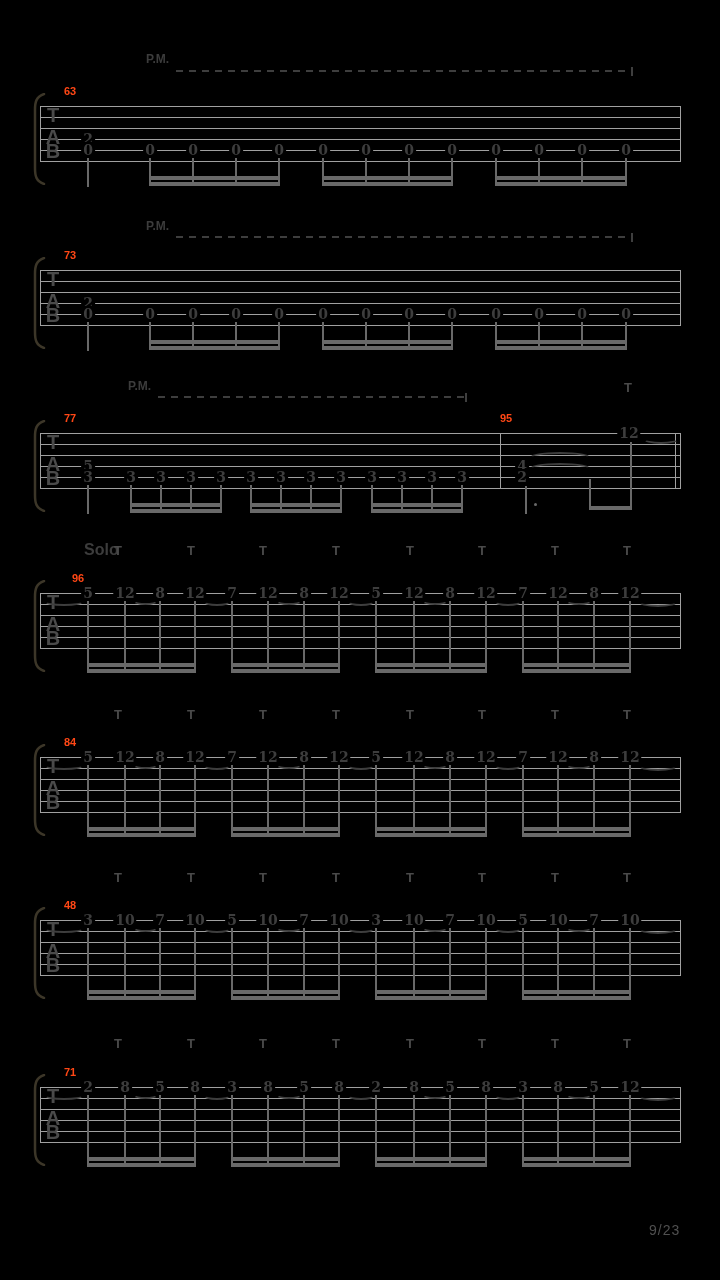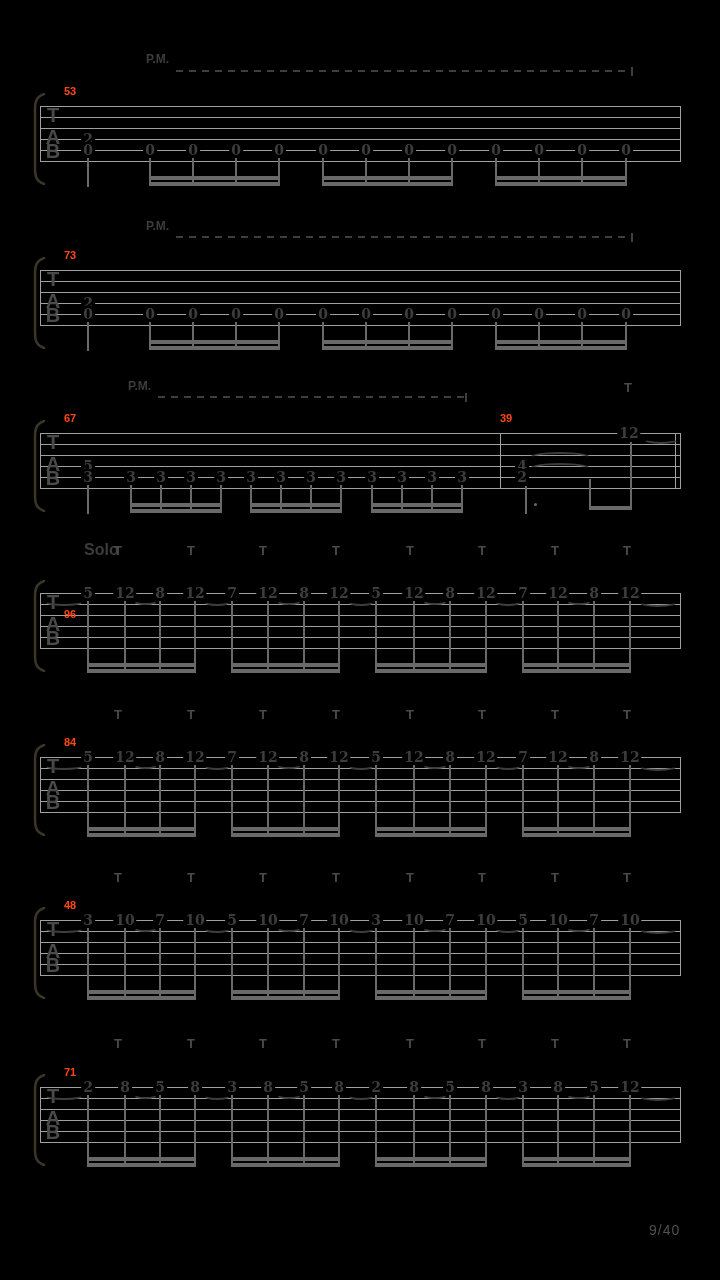--- a/index.html
+++ b/index.html
@@ -22,36 +22,36 @@
   .arc-down{border:2px solid transparent;border-bottom:2px solid var(--slur);border-radius:50%;box-sizing:border-box;z-index:3;}
   .arc-up{border:2px solid transparent;border-top:2px solid var(--slur);border-radius:50%;box-sizing:border-box;z-index:3;}
   .dot{width:3px;height:3px;border-radius:50%;background:var(--beam);z-index:3;}
   .page-ind{position:absolute;left:649px;top:1222px;font:14px "Liberation Sans",sans-serif;
             color:var(--page);letter-spacing:1px;z-index:6;}
 </style>
 </head>
 <body>
 
 <div id="stage">
-  <div class="page-ind">9/40</div>
+  <div class="page-ind">9/23</div>
 <svg viewBox="0 0 16 92" width="16" height="92" style="position: absolute; left: 31px; top: 93px; z-index: 2;">
       <path d="M13,1 C5,4 4,9 4,17 L4,75 C4,83 5,88 13,91" fill="none" stroke="#3c3628" stroke-width="2.5" stroke-linecap="round"></path>
     </svg>
     <div class="abs staff-line" style="left: 40px; top: 106px; width: 640px;"></div>
     <div class="abs staff-line" style="left: 40px; top: 117px; width: 640px;"></div>
     <div class="abs staff-line" style="left: 40px; top: 128px; width: 640px;"></div>
     <div class="abs staff-line" style="left: 40px; top: 139px; width: 640px;"></div>
     <div class="abs staff-line" style="left: 40px; top: 150px; width: 640px;"></div>
     <div class="abs staff-line" style="left: 40px; top: 161px; width: 640px;"></div>
     <div class="abs barline" style="left: 40px; top: 106px; height: 56px;"></div>
     <div class="abs barline" style="left: 680px; top: 106px; height: 56px;"></div>
     <div class="abs clef" style="left: 42px; top: 106px;">T</div>
     <div class="abs clef" style="left: 42px; top: 128px;">A</div>
     <div class="abs clef" style="left: 42px; top: 142px;">B</div>
-    <div class="abs mlabel" style="left: 64px; top: 85px;">53</div>
+    <div class="abs mlabel" style="left: 64px; top: 85px;">63</div>
     <div class="abs pm-text" style="left: 146px; top: 52px;">P.M.</div>
     <div class="abs pm-dash" style="left: 176px; top: 70px; width: 454px;"></div>
     <div class="abs pm-tick" style="left: 631px; top: 67px;"></div>
     <div class="abs beam" style="left: 149px; top: 176px; width: 131px;"></div>
     <div class="abs beam" style="left: 149px; top: 182px; width: 131px;"></div>
     <div class="abs stem" style="left: 149px; top: 156px; height: 30px;"></div>
     <div class="abs stem" style="left: 192px; top: 156px; height: 30px;"></div>
     <div class="abs stem" style="left: 235px; top: 156px; height: 30px;"></div>
     <div class="abs stem" style="left: 278px; top: 156px; height: 30px;"></div>
     <div class="abs beam" style="left: 322px; top: 176px; width: 131px;"></div>
@@ -141,22 +141,22 @@
     <div class="abs staff-line" style="left: 40px; top: 466px; width: 640px;"></div>
     <div class="abs staff-line" style="left: 40px; top: 477px; width: 640px;"></div>
     <div class="abs staff-line" style="left: 40px; top: 488px; width: 640px;"></div>
     <div class="abs barline" style="left: 40px; top: 433px; height: 56px;"></div>
     <div class="abs barline" style="left: 500px; top: 433px; height: 56px;"></div>
     <div class="abs barline" style="left: 675px; top: 433px; height: 56px;"></div>
     <div class="abs barline" style="left: 680px; top: 433px; height: 56px;"></div>
     <div class="abs clef" style="left: 42px; top: 433px;">T</div>
     <div class="abs clef" style="left: 42px; top: 455px;">A</div>
     <div class="abs clef" style="left: 42px; top: 469px;">B</div>
-    <div class="abs mlabel" style="left: 64px; top: 412px;">67</div>
-    <div class="abs mlabel" style="left: 500px; top: 412px;">39</div>
+    <div class="abs mlabel" style="left: 64px; top: 412px;">77</div>
+    <div class="abs mlabel" style="left: 500px; top: 412px;">95</div>
     <div class="abs pm-text" style="left: 128px; top: 379px;">P.M.</div>
     <div class="abs pm-dash" style="left: 158px; top: 396px; width: 306px;"></div>
     <div class="abs pm-tick" style="left: 465px; top: 393px;"></div>
     <div class="abs tap" style="left: 620px; top: 380px;">T</div>
     <div class="abs beam" style="left: 130px; top: 503px; width: 92px;"></div>
     <div class="abs beam" style="left: 130px; top: 509px; width: 92px;"></div>
     <div class="abs stem" style="left: 130px; top: 483px; height: 30px;"></div>
     <div class="abs stem" style="left: 160px; top: 483px; height: 30px;"></div>
     <div class="abs stem" style="left: 190px; top: 483px; height: 30px;"></div>
     <div class="abs stem" style="left: 220px; top: 483px; height: 30px;"></div>
@@ -205,21 +205,21 @@
     <div class="abs staff-line" style="left: 40px; top: 604px; width: 640px;"></div>
     <div class="abs staff-line" style="left: 40px; top: 615px; width: 640px;"></div>
     <div class="abs staff-line" style="left: 40px; top: 626px; width: 640px;"></div>
     <div class="abs staff-line" style="left: 40px; top: 637px; width: 640px;"></div>
     <div class="abs staff-line" style="left: 40px; top: 648px; width: 640px;"></div>
     <div class="abs barline" style="left: 40px; top: 593px; height: 56px;"></div>
     <div class="abs barline" style="left: 680px; top: 593px; height: 56px;"></div>
     <div class="abs clef" style="left: 42px; top: 593px;">T</div>
     <div class="abs clef" style="left: 42px; top: 615px;">A</div>
     <div class="abs clef" style="left: 42px; top: 629px;">B</div>
-    <div class="abs mlabel" style="left: 64px; top: 572px; margin-top: 36px;">96</div>
+    <div class="abs mlabel" style="left: 72px; top: 572px;">96</div>
     <div class="abs solo" style="left: 84px; top: 541px;">Solo</div>
     <div class="abs tap" style="left: 110px; top: 543px;">T</div>
     <div class="abs tap" style="left: 183px; top: 543px;">T</div>
     <div class="abs tap" style="left: 255px; top: 543px;">T</div>
     <div class="abs tap" style="left: 328px; top: 543px;">T</div>
     <div class="abs tap" style="left: 402px; top: 543px;">T</div>
     <div class="abs tap" style="left: 474px; top: 543px;">T</div>
     <div class="abs tap" style="left: 547px; top: 543px;">T</div>
     <div class="abs tap" style="left: 619px; top: 543px;">T</div>
     <div class="abs beam" style="left: 87px; top: 663px; width: 109px;"></div>

